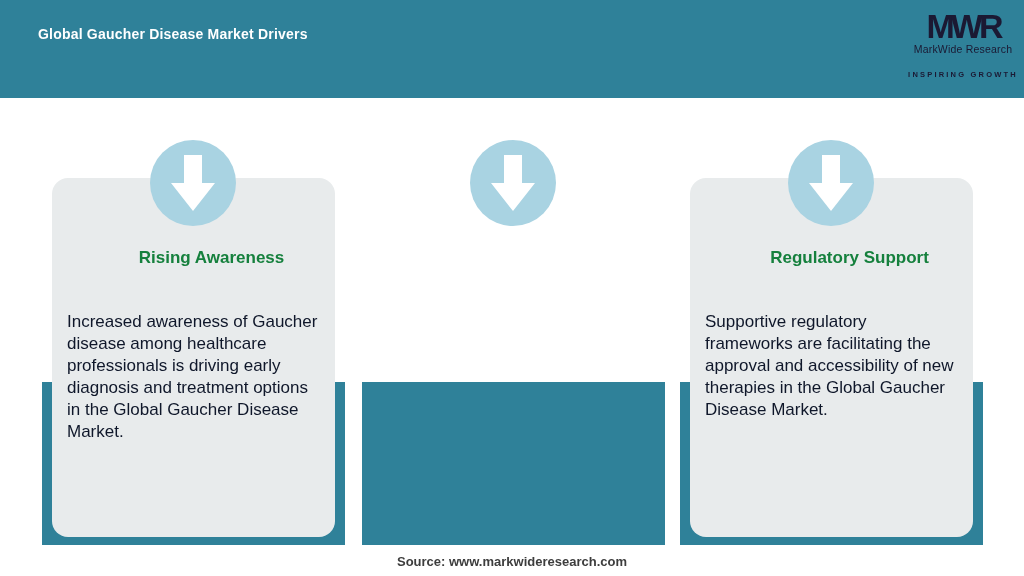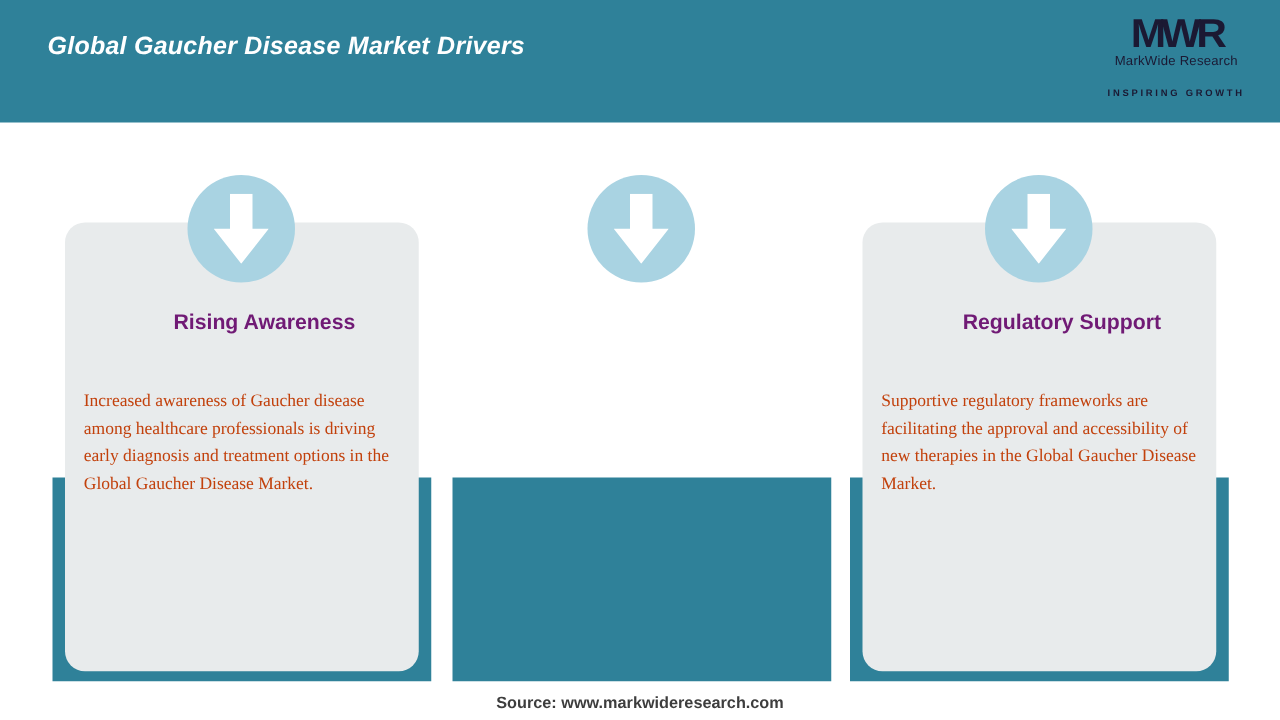--- a/index.html
+++ b/index.html
@@ -17,29 +17,28 @@
   
   .header-bar {
     position: absolute;
     left: 0; top: 0;
     width: 1024px; height: 98px;
     background: #2F8199;
   }
   .page-title {
     position: absolute;
     left: 38px; top: 26px;
-    font-size: 20px;
+    font-size: 14px;
     font-weight: bold;
     color: #ffffff;
     letter-spacing: 0.2px;
-    font-style: italic;
   }
   .logo {
     position: absolute;
-    right: 28px; top: 12px;
+    right: 6px; top: 12px;
     width: 110px;
     text-align: center;
     color: #1B1933;
   }
   .logo-monogram {
     font-size: 34px;
     font-weight: 800;
     letter-spacing: -4px;
     line-height: 30px;
     transform: scaleY(0.95);
@@ -83,29 +82,28 @@
     width: 283px; height: 359px;
     background: #E8EBEC;
     border-radius: 16px;
     z-index: 2;
   }
   .card-title {
     margin-top: 70px;
     text-align: center;
     font-size: 17px;
     font-weight: bold;
-    color: #701a75;
+    color: #15803d;
     margin-left: 36px;
   }
   .card-desc {
     margin: 43px 15px 0 15px;
-    font-size: 14px;
+    font-size: 17px;
     line-height: 22px;
-    color: #c2410c;
-    font-family: Liberation Serif, serif;
+    color: #0f172a;
   }
   .bubble {
     position: absolute;
     left: 108px; top: 0;
     width: 86px; height: 86px;
     border-radius: 50%;
     background: #A9D3E2;
     z-index: 3;
     display: flex;
     align-items: center;

